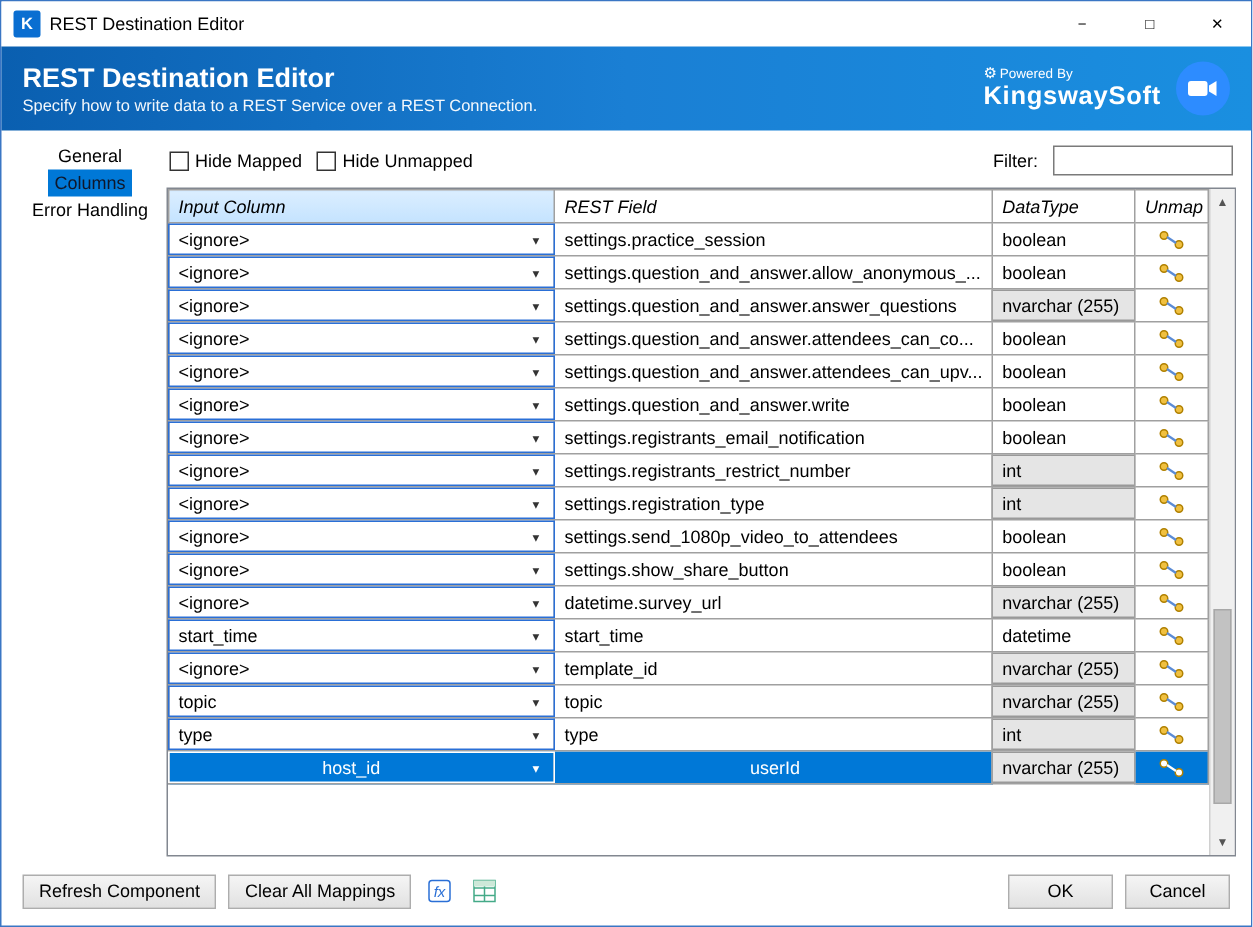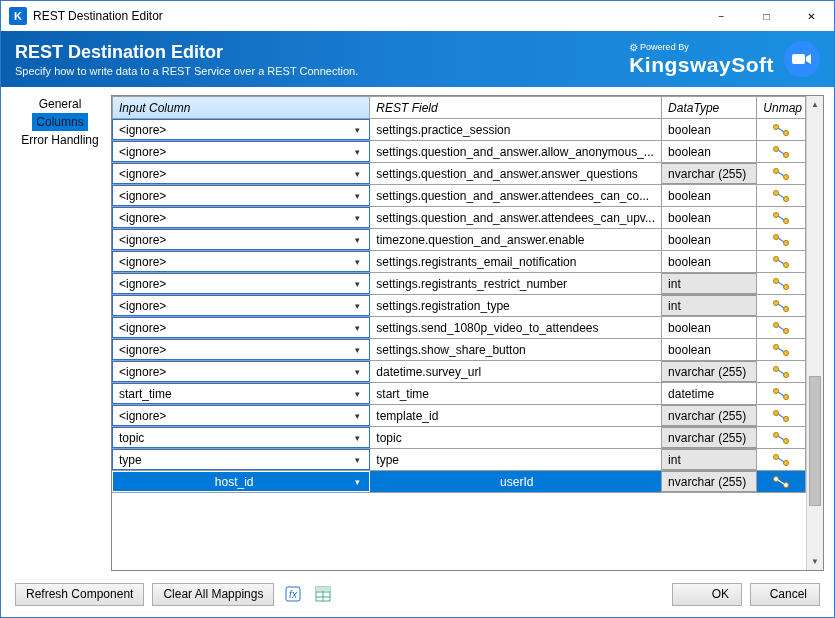--- a/index.html
+++ b/index.html
@@ -54,21 +54,21 @@
   .banner-text h1 { margin: 0; font-size: 18px; font-weight: 600; }
   .banner-text p { margin: 2px 0 0 0; font-size: 11px; opacity: .95; }
   .banner-logo {
     margin-left: auto;
     display: flex; align-items: center; gap: 10px;
   }
   .ks-logo {
     color: #fff; font-size: 10px; line-height: 1.1;
     display:flex; flex-direction:column; align-items:flex-start;
   }
-  .ks-logo .big { font-size: 21px; font-weight: bold; letter-spacing: .5px; }
+  .ks-logo .big { font-size: 17px; font-weight: bold; letter-spacing: .5px; }
   .zoom-circle {
     width: 36px; height: 36px; border-radius: 50%;
     background: #2d8cff; display:flex; align-items:center; justify-content:center;
   }
   .content {
     flex: 1;
     display: flex;
     padding: 8px 10px 0 10px;
     gap: 2px;
     min-height: 0;
@@ -186,21 +186,20 @@
     gap: 8px;
   }
   .btn {
     height: 23px;
     padding: 0 12px;
     border: 1px solid #adadad;
     background: linear-gradient(#f5f5f5, #e1e1e1);
     font: inherit;
     cursor: default;
     min-width: 70px;
-    text-align: right;
   }
   .btn.wide { min-width: 110px; padding: 0 10px;}
   .iconbtn {
     width: 22px; height: 22px;
     border: 1px solid transparent;
     display:flex; align-items:center; justify-content:center;
   }
   col.c-input { width: 254px; }
   col.c-rest  { width: 288px; }
   col.c-dt    { width: 94px; }
@@ -243,20 +242,33 @@
 
   <div class="content">
 
     <div class="sidebar" id="sidebar">
         <div class="sidebar-item">General</div>
         <div class="sidebar-item selected">Columns</div>
         <div class="sidebar-item">Error Handling</div>
       </div>
 
     <div class="main">
+      <div class="toolbar-row">
+        <label class="chk">
+          <span class="chk-box"></span>
+          <span>Hide Mapped</span>
+        </label>
+        <label class="chk">
+          <span class="chk-box"></span>
+          <span>Hide Unmapped</span>
+        </label>
+        <div class="spacer"></div>
+        <span>Filter:</span>
+        <input class="filter-input" value="" style="">
+      </div>
 
       <div class="grid-wrap">
         <div style="flex:1; overflow:hidden">
         <table class="grid-table">
           <colgroup>
             <col class="c-input">
                 <col class="c-rest">
                 <col class="c-dt">
                 <col class="c-unmap">
           </colgroup>
@@ -396,21 +408,21 @@
                 </tr>
                 <tr>
                   <td>
                     <div class="cell-input blueborder">
                       <span class="cell-text">&lt;ignore&gt;</span>
                       <span class="dd-btn">▾</span>
                     </div>
                   </td>
                   <td>
                     <div class="cell-input">
-                      <span class="cell-text">timezone.question_and_answer.enable</span>
+                      <span class="cell-text">settings.question_and_answer.write</span>
                     </div>
                   </td>
                   <td>
                     <div class="datatype-cell">boolean</div>
                   </td>
                   <td>
                     <div class="unmap-cell">
                       <svg width="18" height="14" viewBox="0 0 18 14">
                         <circle cx="4" cy="4" r="2.5" fill="#f0c040" stroke="#b08000"></circle>
                         <circle cx="14" cy="10" r="2.5" fill="#f0c040" stroke="#b08000"></circle>

